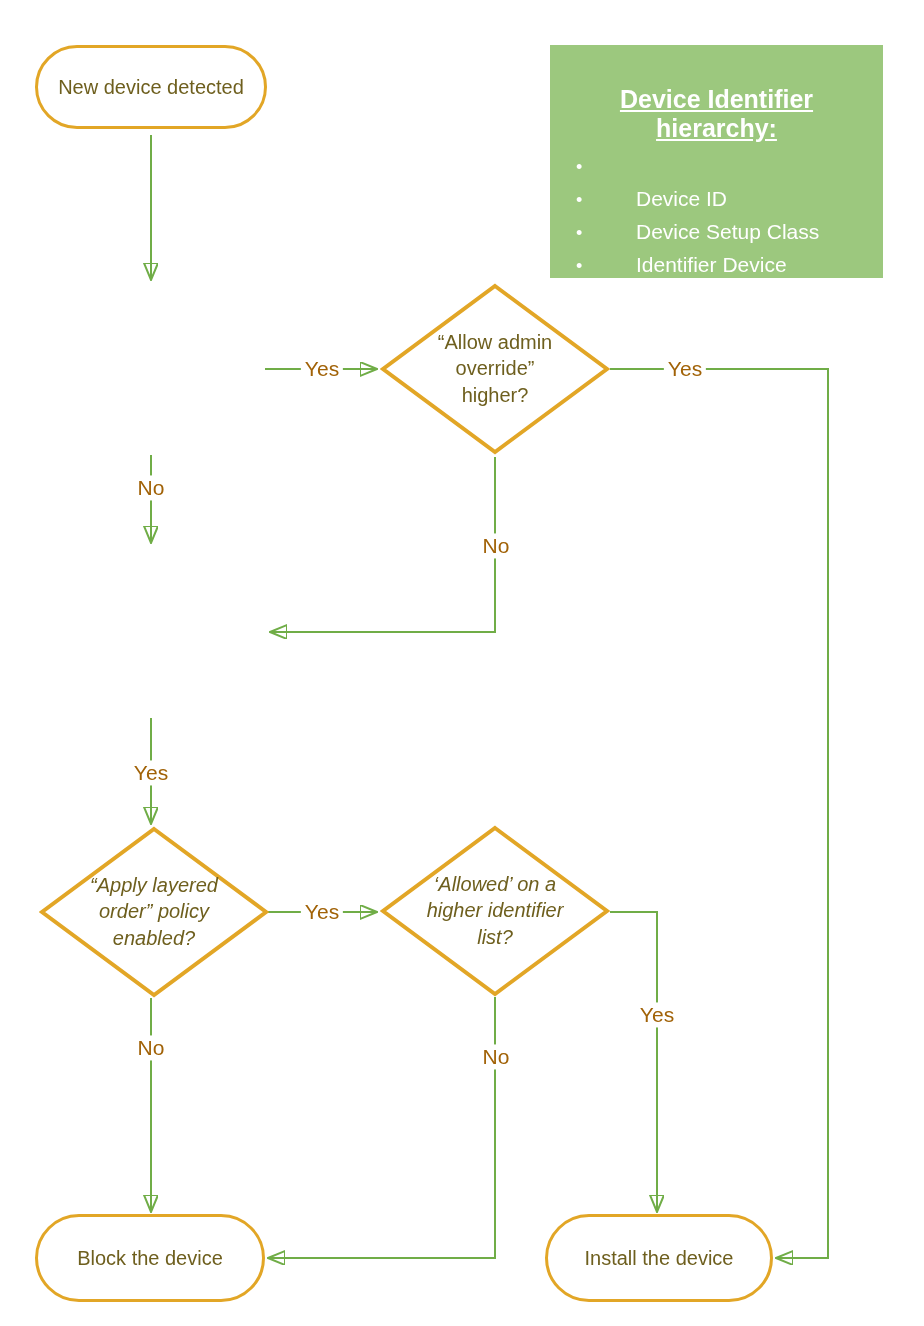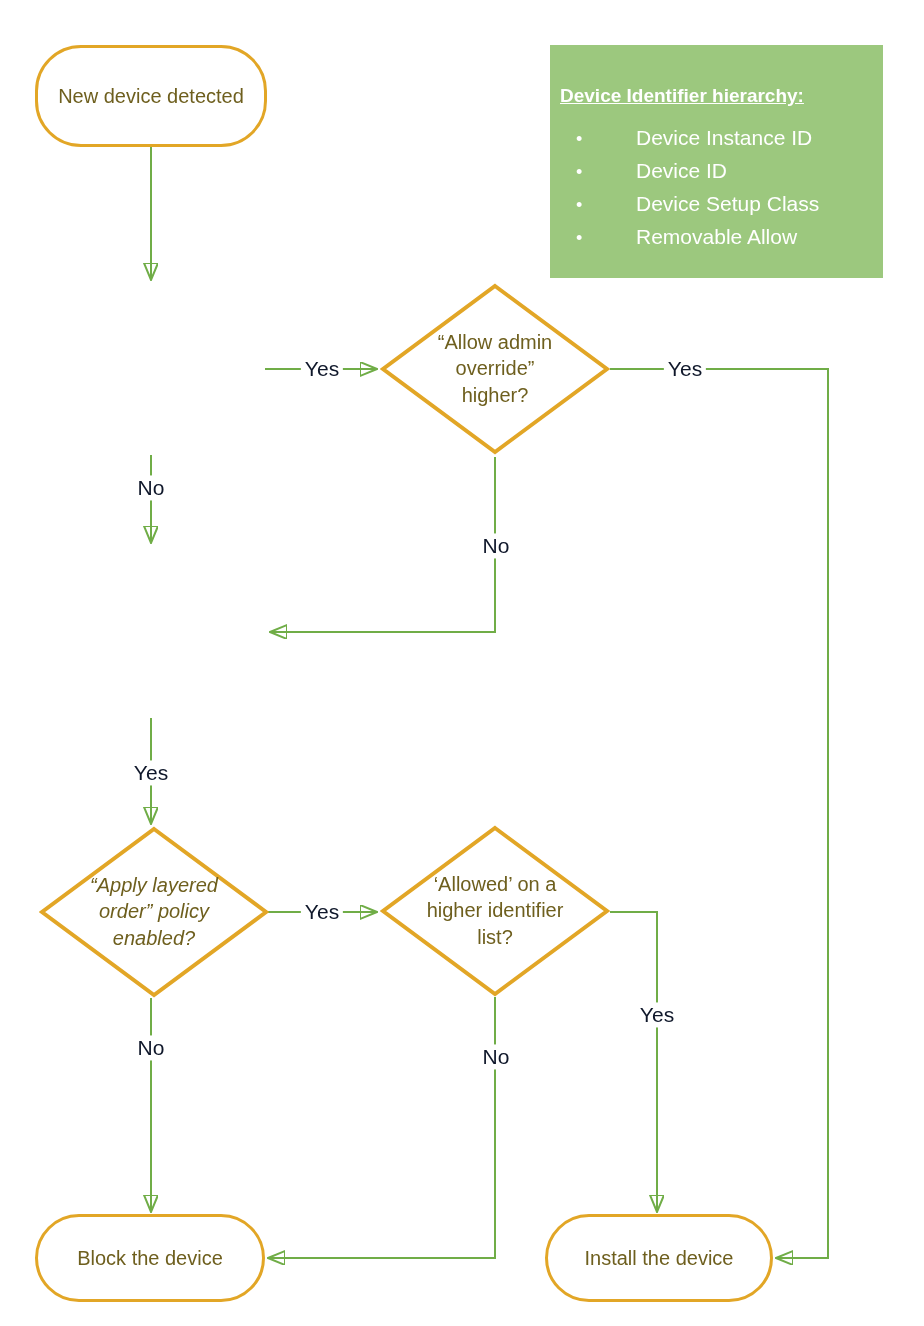--- a/index.html
+++ b/index.html
@@ -60,42 +60,43 @@
     color: #6E5F1E;
     font-size: 20px;
     line-height: 1.32;
     white-space: pre-line;
   }
   
   .edge-label {
     position: absolute;
     transform: translate(-50%, -50%);
     background: #ffffff;
-    color: #0f172a;
+    color: #a16207;
     font-size: 21px;
     line-height: 1.1;
     padding: 1px 4px;
     z-index: 3;
     white-space: nowrap;
   }
   
   .info-box {
     position: absolute;
     left: 550px; top: 45px;
     width: 333px; height: 233px;
     background: #9CC87E;
     color: #ffffff;
     z-index: 2;
     padding: 40px 10px 0 10px;
   }
   .info-title {
-    font-size: 19px;
+    font-size: 25px;
     font-weight: bold;
     text-decoration: underline;
-    margin-bottom: 15px;
+    margin-bottom: 9px;
+    text-align: center;
   }
   .info-list { list-style: none; }
   .info-list li {
     display: flex;
     align-items: baseline;
     padding-left: 16px;
     line-height: 31px;
     font-size: 21px;
   }
   .info-list .bullet {
@@ -120,21 +121,21 @@
     <path d="M151,455 L151,542" marker-end="url(#arw)"></path>
     <path d="M610,369 L828,369 L828,1258 L777,1258" marker-end="url(#arw)"></path>
     <path d="M495,457 L495,632 L271,632" marker-end="url(#arw)"></path>
     <path d="M151,718 L151,823" marker-end="url(#arw)"></path>
     <path d="M265,912 L376,912" marker-end="url(#arw)"></path>
     <path d="M151,998 L151,1211" marker-end="url(#arw)"></path>
     <path d="M610,912 L657,912 L657,1211" marker-end="url(#arw)"></path>
     <path d="M495,997 L495,1258 L269,1258" marker-end="url(#arw)"></path>
   </svg>
 
-  <div class="stadium" style="left:35px; top:45px; width:232px; height:102px;">
+  <div class="stadium" style="left:35px; top:45px; width:232px; height:84px;">
     <div class="node-label">New device detected</div>
   </div>
 
   <div class="stadium" style="left:35px; top:1214px; width:230px; height:88px;">
     <div class="node-label">Block the device</div>
   </div>
 
   <div class="stadium" style="left:545px; top:1214px; width:228px; height:88px;">
     <div class="node-label">Install the device</div>
   </div>
@@ -152,21 +153,21 @@
 
   <div class="diamond" style="left:39px; top:826px;font-style:italic;">
     <svg viewBox="0 0 230 172">
         <polygon points="115,3 227,86 115,169 3,86"></polygon>
       </svg>
     <div class="node-label">“Apply layered
 order” policy
 enabled?</div>
   </div>
 
-  <div class="diamond" style="left:380px; top:825px;">
+  <div class="diamond" style="left:380px; top:825px;font-style:italic;">
     <svg viewBox="0 0 230 172">
         <polygon points="115,3 227,86 115,169 3,86"></polygon>
       </svg>
     <div class="node-label">‘Allowed’ on a
 higher identifier
 list?</div>
   </div>
 
   <div class="edge-label" style="left:322px; top:369px;">Yes</div>
   <div class="edge-label" style="left:151px; top:488px;">No</div>
@@ -176,30 +177,29 @@
   <div class="edge-label" style="left:322px; top:912px;">Yes</div>
   <div class="edge-label" style="left:151px; top:1048px;">No</div>
   <div class="edge-label" style="left:657px; top:1015px;">Yes</div>
   <div class="edge-label" style="left:496px; top:1057px;">No</div>
 
   <div class="info-box">
     <div class="info-title">Device Identifier hierarchy:</div>
     <ul class="info-list">
       <li>
         <span class="bullet">•</span>
-        <span>Device Instance ID</span>
       </li>
       <li>
         <span class="bullet">•</span>
         <span>Device ID</span>
       </li>
       <li>
         <span class="bullet">•</span>
         <span>Device Setup Class</span>
       </li>
       <li>
         <span class="bullet">•</span>
-        <span>Removable Allow</span>
+        <span>Identifier Device</span>
       </li>
     </ul>
   </div>
 
 </div>
 
 </body></html>

